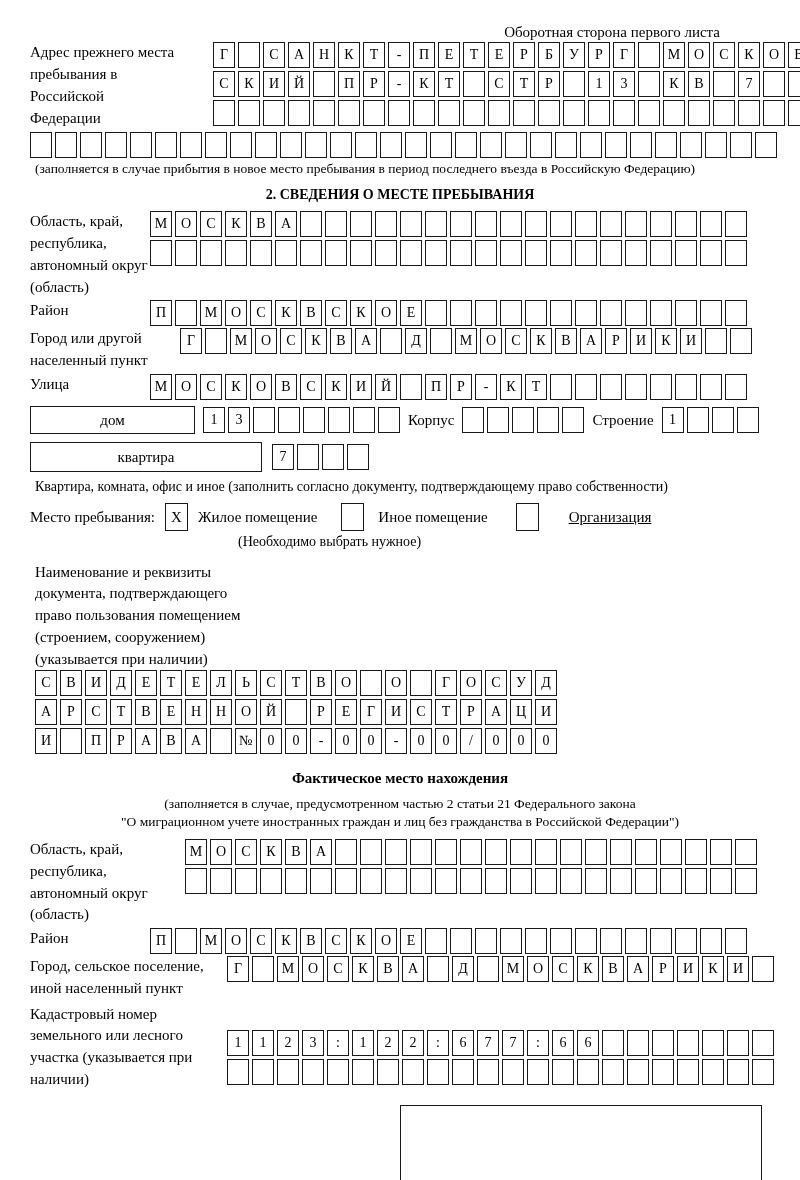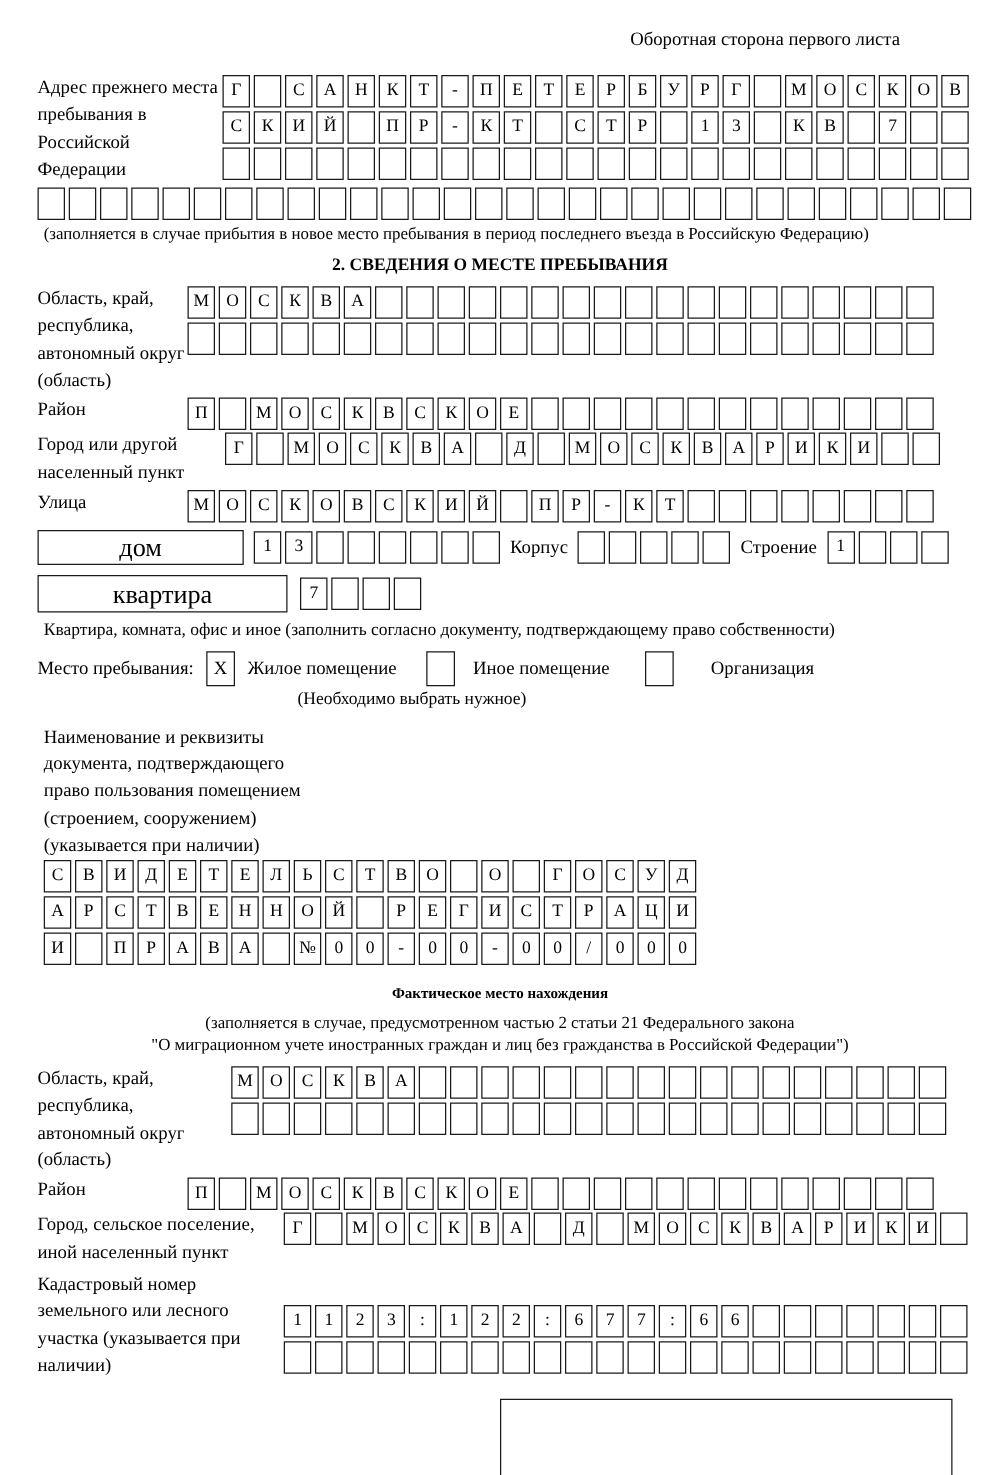--- a/index.html
+++ b/index.html
@@ -17,21 +17,21 @@
   .cells{display:flex;gap:3px;}
   .cell{
     flex:none;width:22px;height:26px;box-sizing:border-box;
     border:1.6px solid #1a1a1a;
     display:flex;align-items:center;justify-content:center;
     font-size:14px;line-height:1;background:#fff;
   }
   .cells-sm .cell{width:22px;height:26px;}
   .widebox{
     flex:none;box-sizing:border-box;border:1.6px solid #1a1a1a;height:28px;
-    display:flex;align-items:center;justify-content:center;font-size:21px;background:#fff;
+    display:flex;align-items:center;justify-content:center;font-size:15px;background:#fff;
   }
   .note{font-size:13.5px;}
   .title-center{text-align:center;font-weight:bold;font-size:14px;}
   .inline-lbl{flex:none;padding:3px 8px 0 8px;}
   .chkbox{
     flex:none;width:23px;height:28px;box-sizing:border-box;border:1.6px solid #1a1a1a;
     display:flex;align-items:center;justify-content:center;font-size:15px;background:#fff;
   }
   .stamp-box{
     margin:14px 0 0 400px;width:362px;height:176px;
@@ -41,21 +41,21 @@
   .mt6{margin-top:6px;} .mt8{margin-top:8px;} .mt10{margin-top:10px;} .mt14{margin-top:14px;}
   .ml30{margin-left:30px;} .ml35{margin-left:35px;}
 </style>
 </head>
 <body>
 
 <div class="page">
 
   <div class="hdr-right">Оборотная сторона первого листа</div>
 
-  <div class="frow ml30" style="margin-top:18px;">
+  <div class="frow ml30" style="gap:35px;">
     <div class="flabel" style="width:148px;">Адрес прежнего места пребывания в Российской Федерации</div>
     <div class="cellcol">
       <div class="cells">
           <div class="cell">Г</div>
           <div class="cell"></div>
           <div class="cell">С</div>
           <div class="cell">А</div>
           <div class="cell">Н</div>
           <div class="cell">К</div>
           <div class="cell">Т</div>
@@ -337,38 +337,38 @@
     <div class="inline-lbl" style="padding-top:0;">Строение</div>
     <div class="cells">
         <div class="cell">1</div>
         <div class="cell"></div>
         <div class="cell"></div>
         <div class="cell"></div>
       </div>
   </div>
 
   <div class="frow ml30 mt8" style="align-items:center;">
-    <div class="widebox" style="width:200px;height:30px;margin-right:10px;">квартира</div>
+    <div class="widebox" style="width:232px;height:30px;margin-right:10px;">квартира</div>
     <div class="cells">
         <div class="cell">7</div>
         <div class="cell"></div>
         <div class="cell"></div>
         <div class="cell"></div>
       </div>
   </div>
   <div class="note ml35 mt6" style="font-size:14px;">Квартира, комната, офис и иное (заполнить согласно документу, подтверждающему право собственности)</div>
 
   <div class="frow ml30 mt6" style="align-items:center;">
     <div>Место пребывания:</div>
     <div class="chkbox" style="margin-left:10px;">X</div>
     <div style="margin-left:10px;">Жилое помещение</div>
     <div class="chkbox" style="margin-left:24px;"></div>
     <div style="margin-left:14px;">Иное помещение</div>
     <div class="chkbox" style="margin-left:28px;"></div>
-    <div style="margin-left:30px;">Организация</div>
+    <div style="margin-left:30px;text-decoration:underline;">Организация</div>
   </div>
   <div class="note mt2" style="margin-left:238px;font-size:14px;">(Необходимо выбрать нужное)</div>
 
   <div class="frow mt10" style="margin-left:35px;flex-direction:column;">
     <div class="flabel" style="width:215px;">Наименование и реквизиты документа, подтверждающего право пользования помещением (строением, сооружением) (указывается при наличии)</div>
     <div class="cellcol">
       <div class="cells cells-sm">
           <div class="cell">С</div>
           <div class="cell">В</div>
           <div class="cell">И</div>
@@ -433,21 +433,21 @@
           <div class="cell">0</div>
           <div class="cell">0</div>
           <div class="cell">/</div>
           <div class="cell">0</div>
           <div class="cell">0</div>
           <div class="cell">0</div>
         </div>
     </div>
   </div>
 
-  <div class="title-center mt14" style="font-size:12px;">Фактическое место нахождения</div>
+  <div class="title-center mt14" style="font-size:15px;">Фактическое место нахождения</div>
   <div class="note mt6" style="text-align:center;">(заполняется в случае, предусмотренном частью 2 статьи 21 Федерального закона</div>
   <div class="note" style="text-align:center;">"О миграционном учете иностранных граждан и лиц без гражданства в Российской Федерации")</div>
 
   <div class="frow ml30 mt8">
     <div class="flabel" style="width:155px;">Область, край, республика, автономный округ (область)</div>
     <div class="cellcol">
       <div class="cells">
           <div class="cell">М</div>
           <div class="cell">О</div>
           <div class="cell">С</div>

